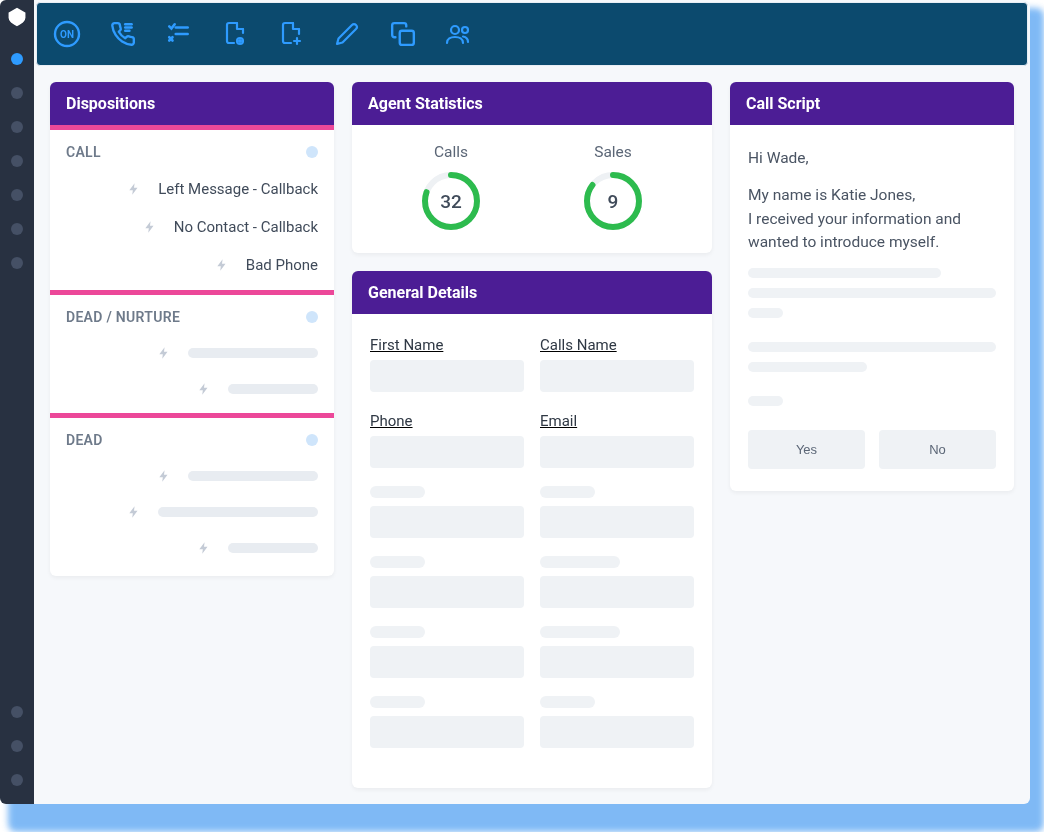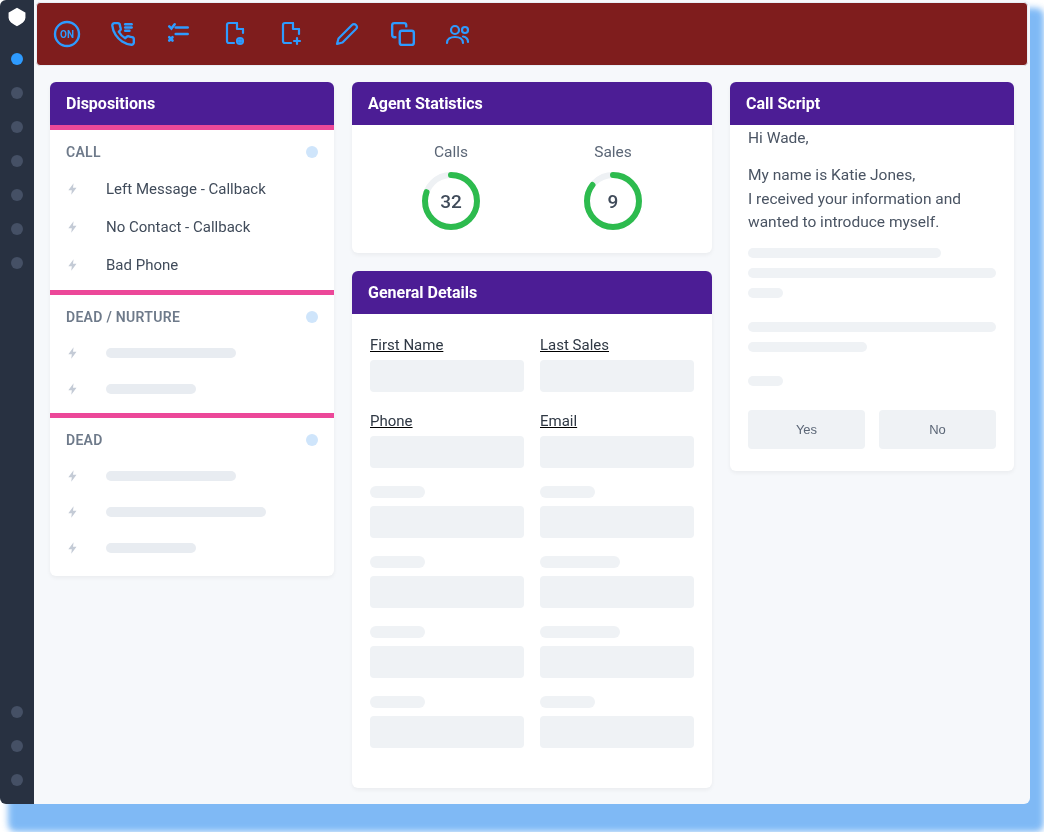--- a/index.html
+++ b/index.html
@@ -56,21 +56,21 @@
   }
   .rail-dot.active-blue { background: #2e9bff; }
   .rail-spacer { flex: 1; }
   .main-area {
     flex: 1;
     display: flex;
     flex-direction: column;
   }
   .top-toolbar {
     height: 70px;
-    background: #7f1d1d;
+    background: #0c4a6e;
     border: 1px solid #e8eef5;
     border-radius: 4px;
     margin: 2px 2px 0 2px;
     display: flex;
     align-items: center;
     padding: 0 14px;
     gap: 24px;
   }
   .tool-btn {
     width: 32px;
@@ -118,25 +118,26 @@
     font-size: 14px;
     font-weight: 600;
     letter-spacing: 0.3px;
   }
   .section-dot {
     width: 12px; height: 12px; border-radius: 50%; background: #cfe5fb;
   }
   .disp-item {
     display: flex;
     align-items: center;
-    gap: 26px;
+    gap: 17px;
     padding: 10px 16px;
     color: #404b5a;
     font-size: 15px;
     cursor: pointer;
+    justify-content: flex-end;
   }
   .bolt-icon { color: #c4cbd6; width: 14px; height: 16px; flex-shrink: 0; }
   .ph-line { height: 10px; border-radius: 5px; background: #e8ecf1; }
   .ph-line.sm { width: 90px; }
   .ph-line.md { width: 130px; }
   .ph-line.lg { width: 160px; }
 
   .stats-body { padding: 18px 18px 22px 18px; display: flex; justify-content: space-around; }
   .stat-col { display: flex; flex-direction: column; align-items: center; gap: 10px; }
   .stat-label { color: #5b6676; font-size: 15.5px; }
@@ -153,21 +154,21 @@
   .detail-col { flex: 1; }
   .detail-label { color: #2f3844; font-size: 15px; margin-bottom: 6px; margin-top: 6px; }
   .placeholder-block {
     background: #eff2f5;
     border-radius: 4px;
   }
   .pb-input { height: 32px; width: 100%; margin-bottom: 12px; }
   .pb-line-sm { height: 12px; width: 55px; border-radius: 6px; margin-bottom: 8px; margin-top: 4px; }
   .pb-line-md { height: 12px; width: 80px; border-radius: 6px; margin-bottom: 8px; margin-top: 4px; }
 
-  .script-body { padding: 2px 18px 22px 18px; color: #4a5463; font-size: 15.5px; line-height: 1.5; }
+  .script-body { padding: 22px 18px 22px 18px; color: #4a5463; font-size: 15.5px; line-height: 1.5; }
   .script-body p { margin-bottom: 14px; }
   .script-ph { background: #eff2f5; border-radius: 5px; height: 10px; margin-bottom: 10px; }
   .script-ph.w-full { width: 100%; }
   .script-ph.w-80 { width: 78%; }
   .script-ph.w-20 { width: 14%; margin-bottom: 24px; }
   .script-ph.w-55 { width: 48%; margin-bottom: 24px; }
   .script-ph.w-18 { width: 14%; margin-bottom: 24px; }
   .script-btns { display: flex; gap: 14px; margin-top: 6px; }
   .script-btn {
     flex: 1; background: #eff2f5; color: #5b6676; border: none;
@@ -359,21 +360,21 @@
 
         <div class="card">
           <div class="card-header">General Details</div>
           <div class="details-body">
             <div class="detail-row">
               <div class="detail-col">
                 <div class="detail-label">First Name</div>
                 <div class="placeholder-block pb-input"></div>
               </div>
               <div class="detail-col">
-                <div class="detail-label">Last Sales</div>
+                <div class="detail-label">Calls Name</div>
                 <div class="placeholder-block pb-input"></div>
               </div>
             </div>
             <div class="detail-row">
               <div class="detail-col">
                 <div class="detail-label">Phone</div>
                 <div class="placeholder-block pb-input"></div>
               </div>
               <div class="detail-col">
                 <div class="detail-label">Email</div>

